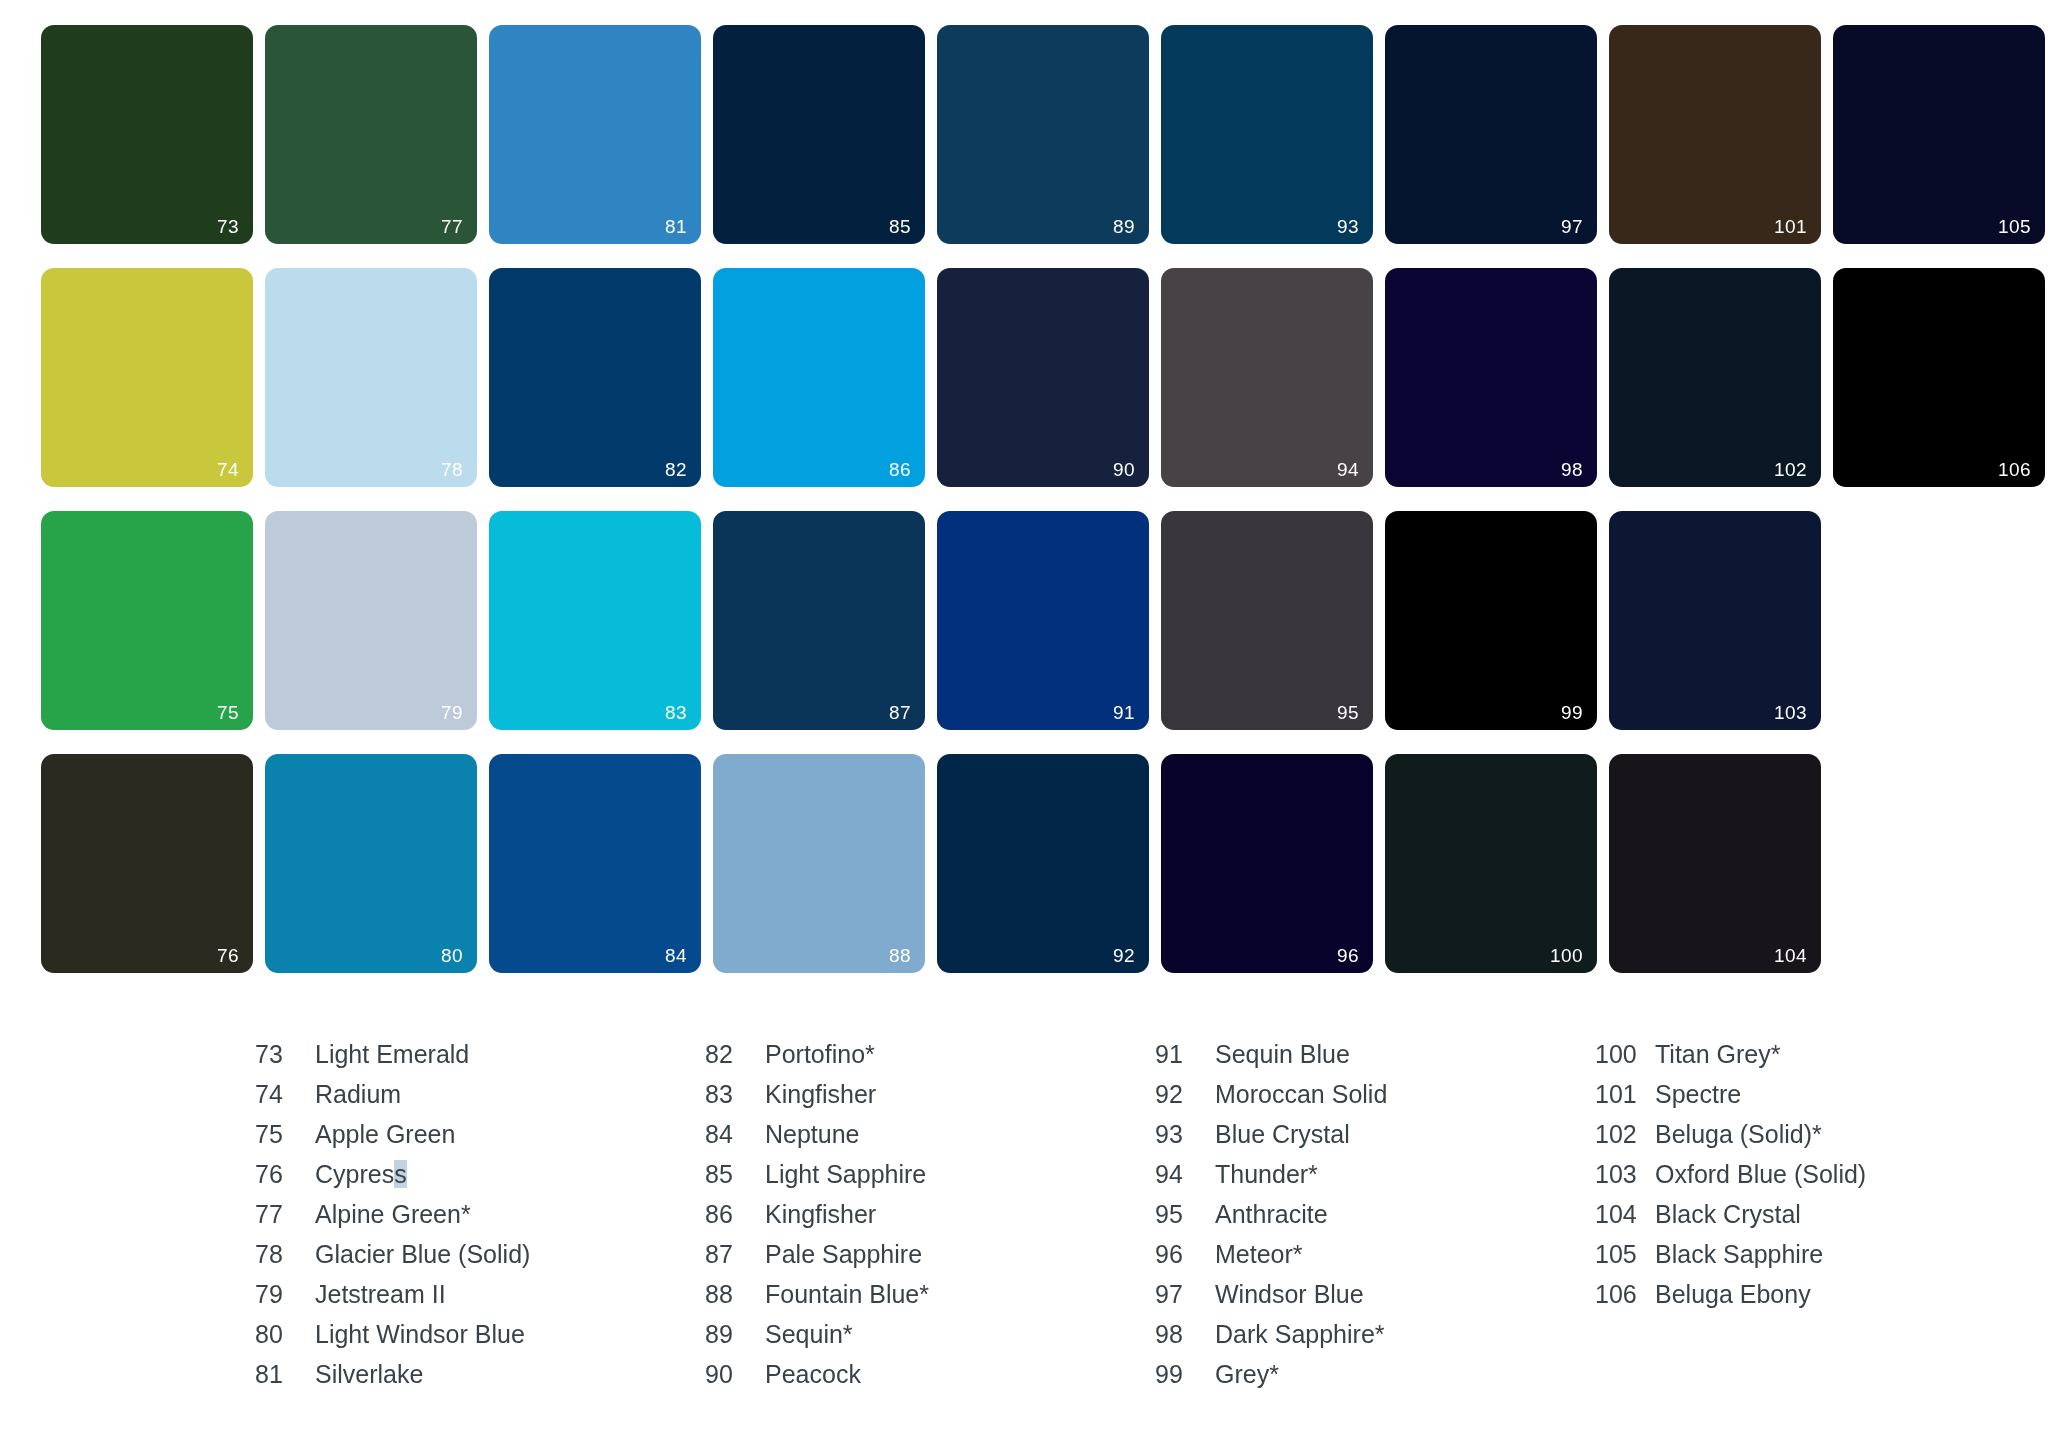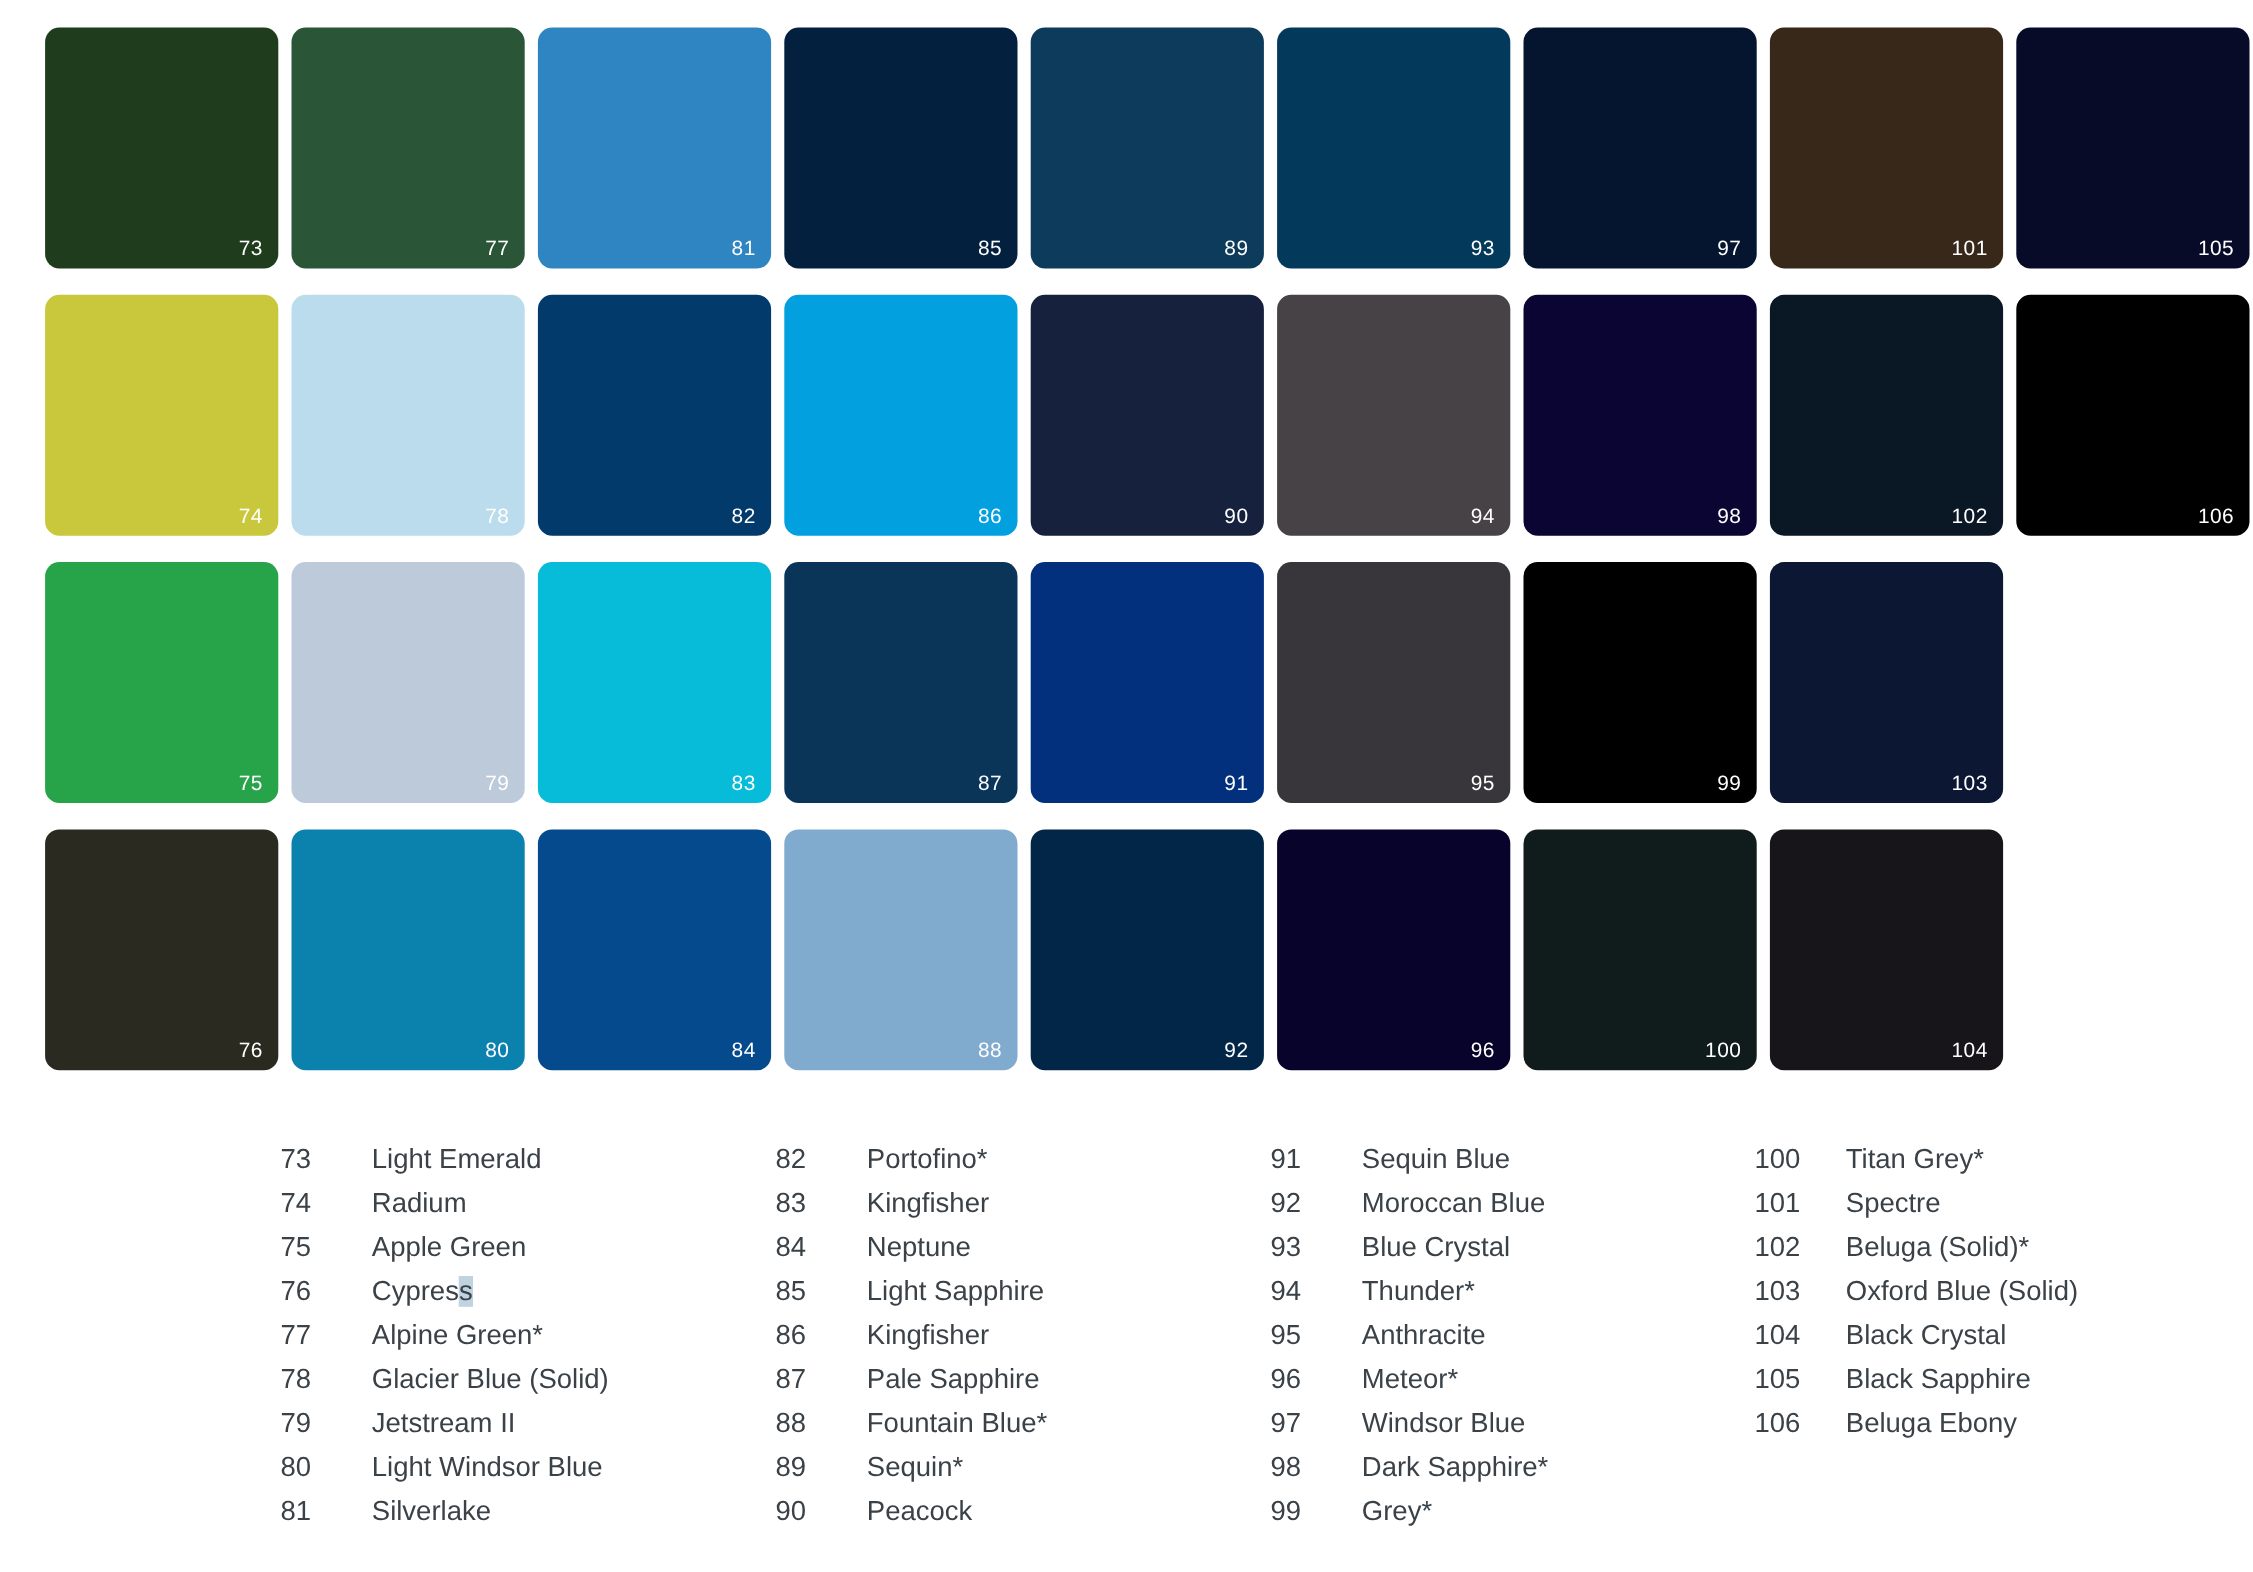--- a/index.html
+++ b/index.html
@@ -71,21 +71,20 @@
   }
   .legend-num {
     width: 60px;
     flex: 0 0 auto;
     text-align: left;
     color: #3a4248;
   }
   .legend-name {
     color: #3a4248;
     white-space: nowrap;
-    margin-left: 23px;
   }
   .legend-name.selected-tail mark {
     background: #bfd4e0;
     color: #3a4248;
     padding: 0;
   }
 </style>
 </head>
 <body>
 
@@ -275,21 +274,21 @@
           <span class="legend-name">Peacock</span>
         </div>
       </div>
       <div class="legend-col">
         <div class="legend-row">
           <span class="legend-num">91</span>
           <span class="legend-name">Sequin Blue</span>
         </div>
         <div class="legend-row">
           <span class="legend-num">92</span>
-          <span class="legend-name">Moroccan Blue</span>
+          <span class="legend-name">Moroccan Solid</span>
         </div>
         <div class="legend-row">
           <span class="legend-num">93</span>
           <span class="legend-name">Blue Crystal</span>
         </div>
         <div class="legend-row">
           <span class="legend-num">94</span>
           <span class="legend-name">Thunder*</span>
         </div>
         <div class="legend-row">

